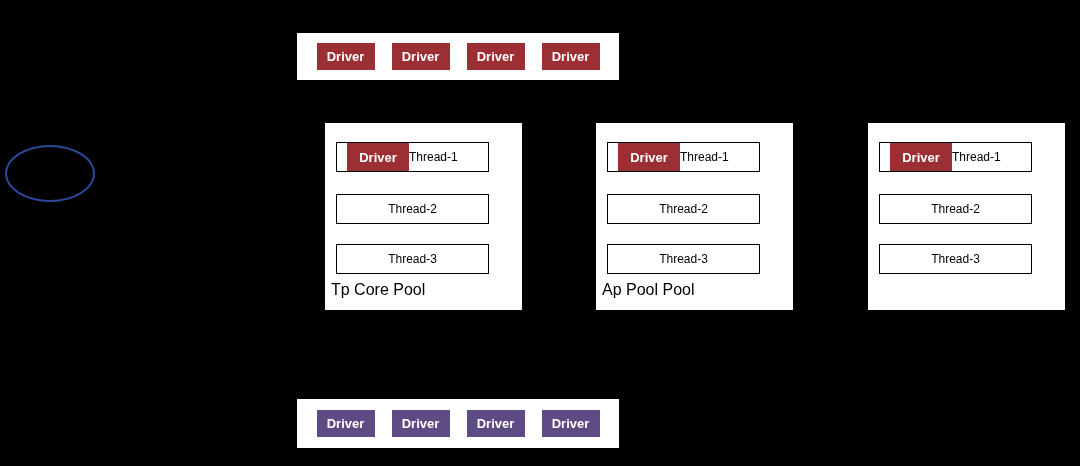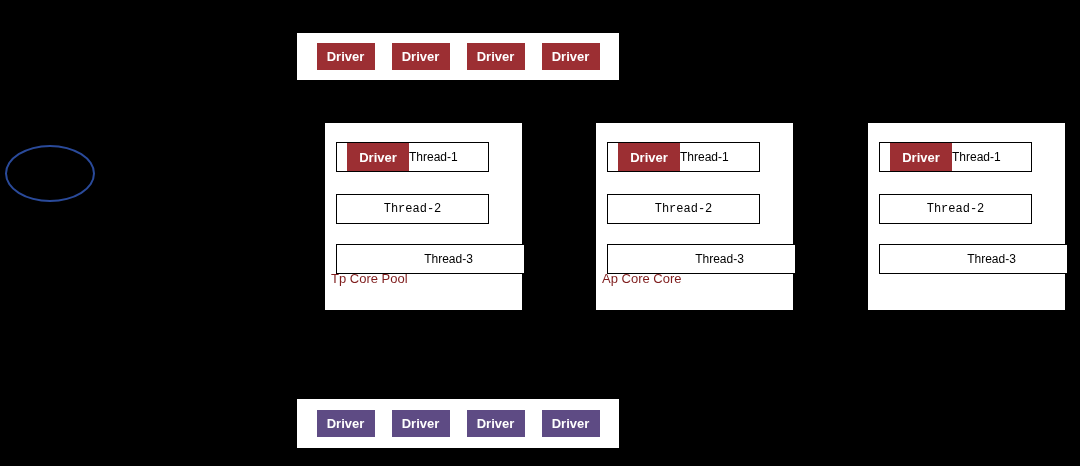--- a/index.html
+++ b/index.html
@@ -27,28 +27,28 @@
   .pool-1{left:325px;}
   .pool-2{left:596px;}
   .pool-3{left:868px;}
   .thread-box{
     position:absolute;left:11px;width:151px;height:28px;
     border:1px solid #000;background:#fff;
     display:flex;align-items:center;justify-content:center;
     font-size:12px;color:#000;
   }
   .thread-row-1{top:19px;justify-content:flex-start;}
-  .thread-row-2{top:71px;font-family:Liberation Mono, monospace;}
-  .thread-row-3{top:121px;padding-left:36px;}
+  .thread-row-2{top:71px;}
+  .thread-row-3{top:121px;}
   .chip-inline{
     margin-left:10px;width:62px;height:28px;flex:0 0 auto;
   }
   .thread-text{flex:1;}
   .pool-label{
-    position:absolute;left:6px;bottom:24px;font-size:13px;color:#7f1d1d;
+    position:absolute;left:6px;bottom:11px;font-size:16px;color:#000000;
   }
 </style>
 </head>
 <body>
 
 <div class="canvas">
 
   <div class="panel top-driver-panel">
     <div class="chip" style="background-color: rgb(156, 47, 51);">Driver</div>
     <div class="chip" style="background-color: rgb(156, 47, 51);">Driver</div>
@@ -68,21 +68,21 @@
     <div class="pool-label">Tp Core Pool</div>
   </div>
 
   <div class="pool pool-2">
     <div class="thread-box thread-row-1">
       <div class="chip chip-inline" style="background-color: rgb(156, 47, 51);">Driver</div>
       <span class="thread-text">Thread-1</span>
     </div>
     <div class="thread-box thread-row-2">Thread-2</div>
     <div class="thread-box thread-row-3">Thread-3</div>
-    <div class="pool-label">Ap Core Core</div>
+    <div class="pool-label">Ap Pool Pool</div>
   </div>
 
   <div class="pool pool-3">
     <div class="thread-box thread-row-1">
       <div class="chip chip-inline" style="background-color: rgb(156, 47, 51);">Driver</div>
       <span class="thread-text">Thread-1</span>
     </div>
     <div class="thread-box thread-row-2">Thread-2</div>
     <div class="thread-box thread-row-3">Thread-3</div>
   </div>

